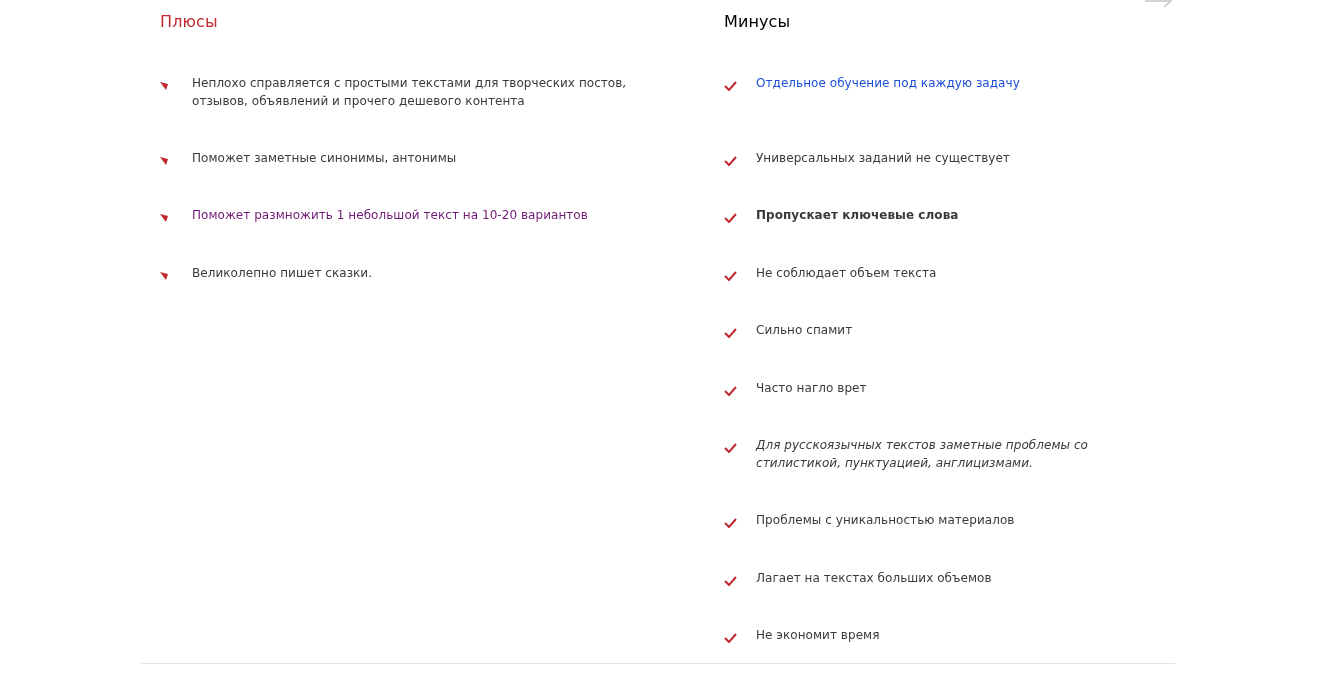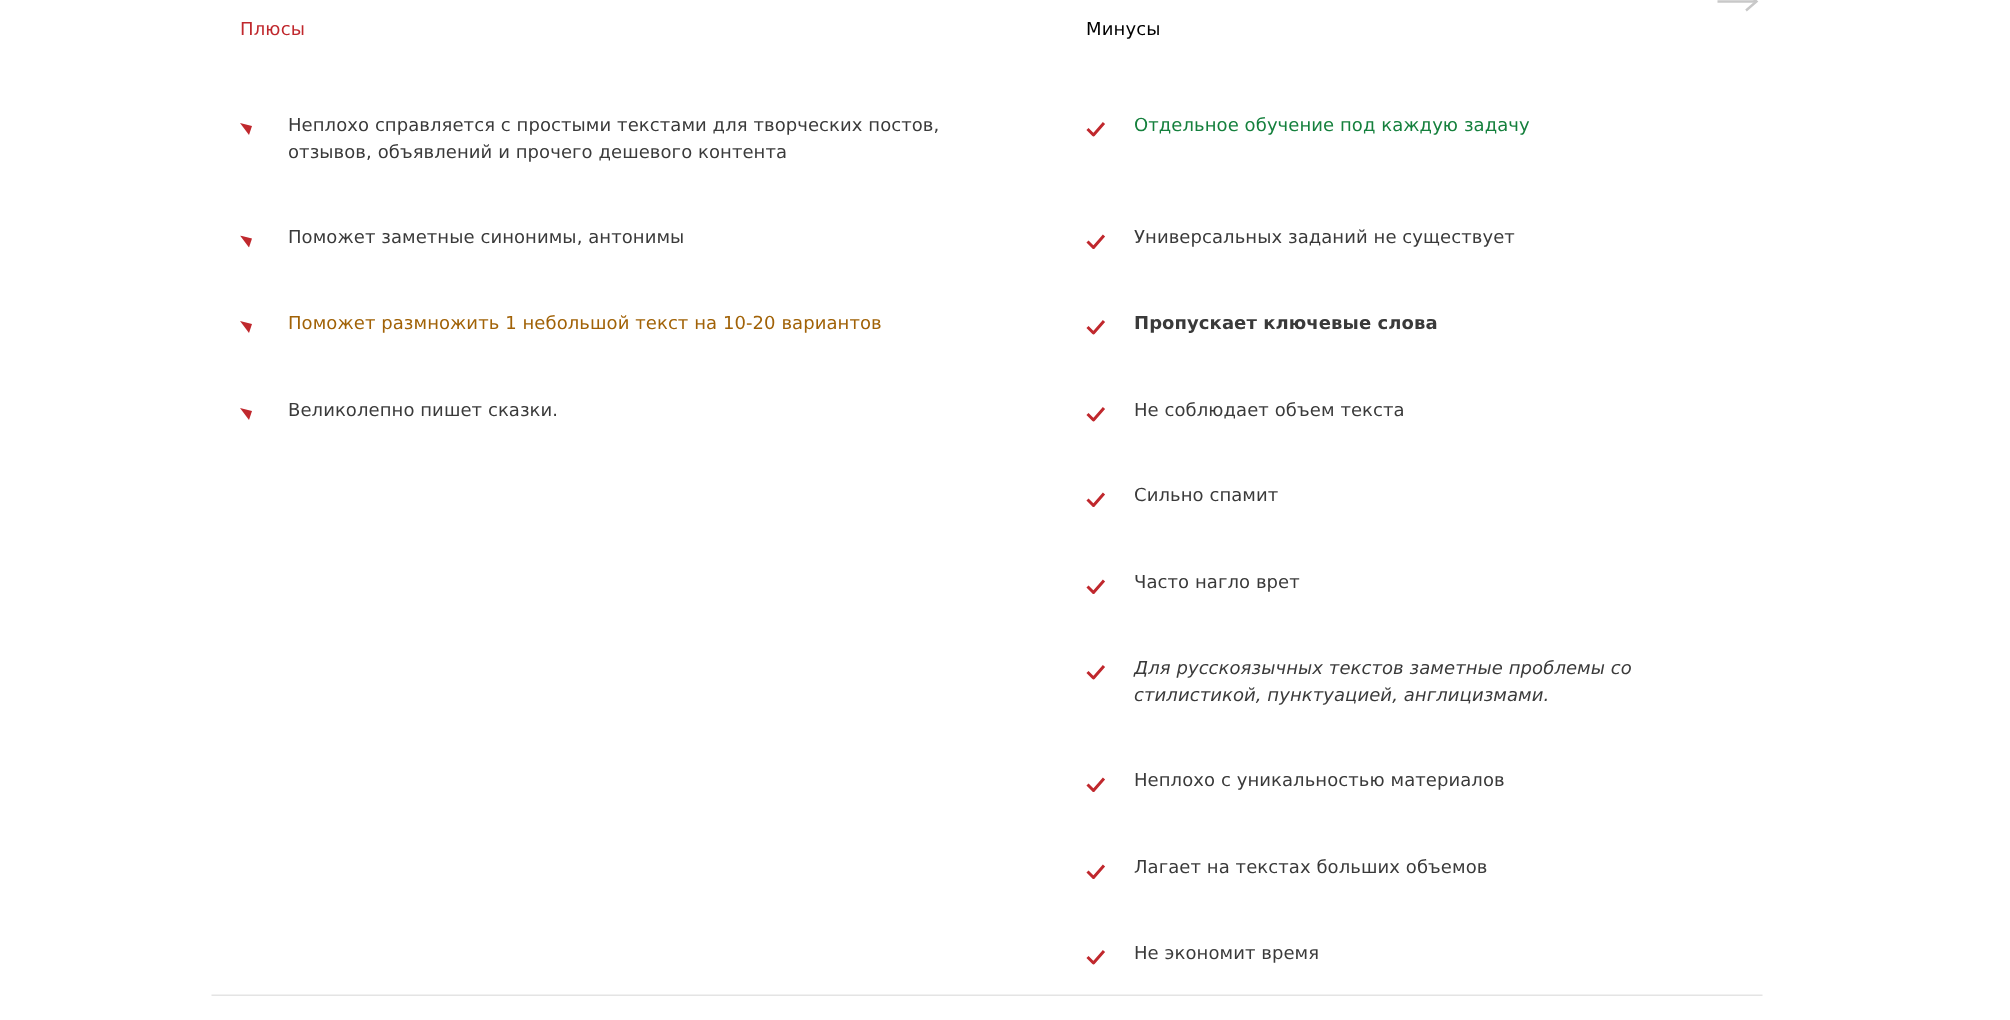--- a/index.html
+++ b/index.html
@@ -18,21 +18,21 @@
     .column {
       position: absolute;
       top: 0;
     }
     .col-left { left: 160px; width: 500px; }
     .col-right { left: 724px; width: 430px; }
     .col-title {
       position: absolute;
       top: 12px;
       left: 0;
-      font-size: 12px;
+      font-size: 16px;
       font-weight: normal;
       margin: 0;
       white-space: nowrap;
       letter-spacing: 0.1px;
     }
     .item {
       position: absolute;
       left: 0;
       right: 0;
       display: block;
@@ -98,38 +98,38 @@
   <div class="item" style="top:149px">
     <svg class="bullet-triangle" viewBox="0 0 8 8">
         <polygon class="accent-fill" points="0,0 8,2 6,8" fill="#c0282d"></polygon>
       </svg>
     <span class="item-text" style="color: rgb(58, 58, 58);">Поможет заметные синонимы, антонимы</span>
   </div>
   <div class="item" style="top:206px">
     <svg class="bullet-triangle" viewBox="0 0 8 8">
         <polygon class="accent-fill" points="0,0 8,2 6,8" fill="#c0282d"></polygon>
       </svg>
-    <span class="item-text" style="color: #a16207;">Поможет размножить 1 небольшой текст на 10-20 вариантов</span>
+    <span class="item-text" style="color: #701a75;">Поможет размножить 1 небольшой текст на 10-20 вариантов</span>
   </div>
   <div class="item" style="top:264px">
     <svg class="bullet-triangle" viewBox="0 0 8 8">
         <polygon class="accent-fill" points="0,0 8,2 6,8" fill="#c0282d"></polygon>
       </svg>
     <span class="item-text" style="color: rgb(58, 58, 58);">Великолепно пишет сказки.</span>
   </div>
 </section>
 
 <section class="column col-right">
   <h2 class="col-title accent" style="color: #000000;">Минусы</h2>
 
   <div class="item" style="top:74px">
     <svg class="bullet-check" viewBox="0 0 13 11">
         <polyline class="accent-stroke" points="1,6 5,10 12,2" fill="none" stroke-width="2" stroke="#c0282d"></polyline>
       </svg>
-    <span class="item-text" style="color: #15803d;">Отдельное обучение под каждую задачу</span>
+    <span class="item-text" style="color: #1d4ed8;">Отдельное обучение под каждую задачу</span>
   </div>
   <div class="item" style="top:149px">
     <svg class="bullet-check" viewBox="0 0 13 11">
         <polyline class="accent-stroke" points="1,6 5,10 12,2" fill="none" stroke-width="2" stroke="#c0282d"></polyline>
       </svg>
     <span class="item-text" style="color: rgb(58, 58, 58);">Универсальных заданий не существует</span>
   </div>
   <div class="item" style="top:206px">
     <svg class="bullet-check" viewBox="0 0 13 11">
         <polyline class="accent-stroke" points="1,6 5,10 12,2" fill="none" stroke-width="2" stroke="#c0282d"></polyline>
@@ -157,21 +157,21 @@
   <div class="item" style="top:436px">
     <svg class="bullet-check" viewBox="0 0 13 11">
         <polyline class="accent-stroke" points="1,6 5,10 12,2" fill="none" stroke-width="2" stroke="#c0282d"></polyline>
       </svg>
     <span class="item-text" style="color: rgb(58, 58, 58); font-style: italic;">Для русскоязычных текстов заметные проблемы со стилистикой, пунктуацией, англицизмами.</span>
   </div>
   <div class="item" style="top:511px">
     <svg class="bullet-check" viewBox="0 0 13 11">
         <polyline class="accent-stroke" points="1,6 5,10 12,2" fill="none" stroke-width="2" stroke="#c0282d"></polyline>
       </svg>
-    <span class="item-text" style="color: rgb(58, 58, 58);">Неплохо с уникальностью материалов</span>
+    <span class="item-text" style="color: rgb(58, 58, 58);">Проблемы с уникальностью материалов</span>
   </div>
   <div class="item" style="top:569px">
     <svg class="bullet-check" viewBox="0 0 13 11">
         <polyline class="accent-stroke" points="1,6 5,10 12,2" fill="none" stroke-width="2" stroke="#c0282d"></polyline>
       </svg>
     <span class="item-text" style="color: rgb(58, 58, 58);">Лагает на текстах больших объемов</span>
   </div>
   <div class="item" style="top:626px">
     <svg class="bullet-check" viewBox="0 0 13 11">
         <polyline class="accent-stroke" points="1,6 5,10 12,2" fill="none" stroke-width="2" stroke="#c0282d"></polyline>

